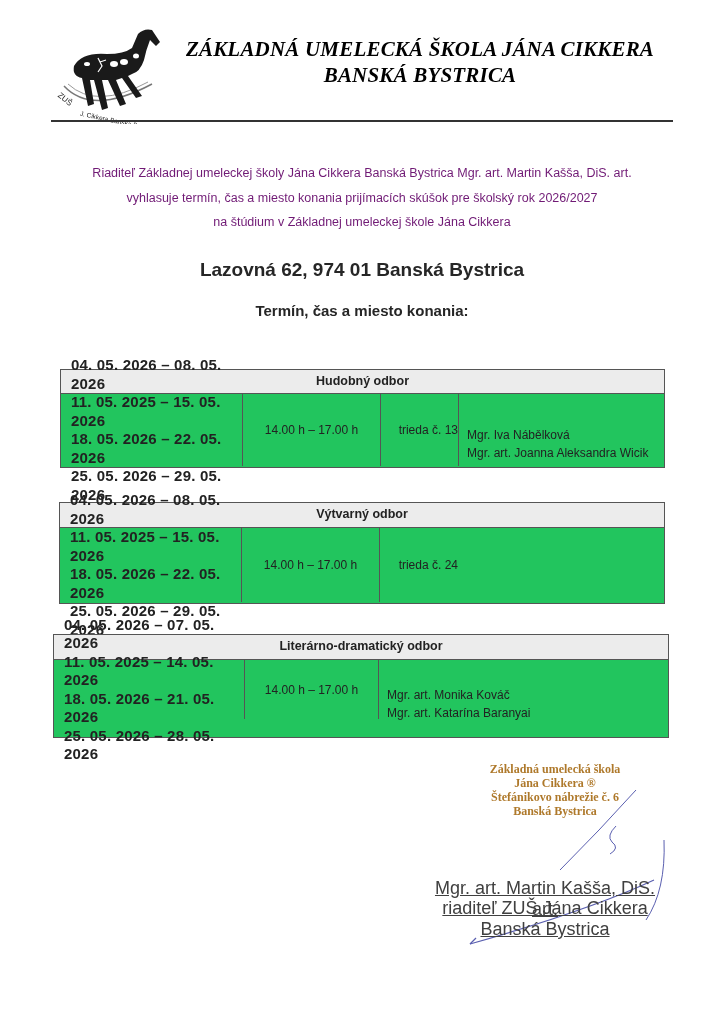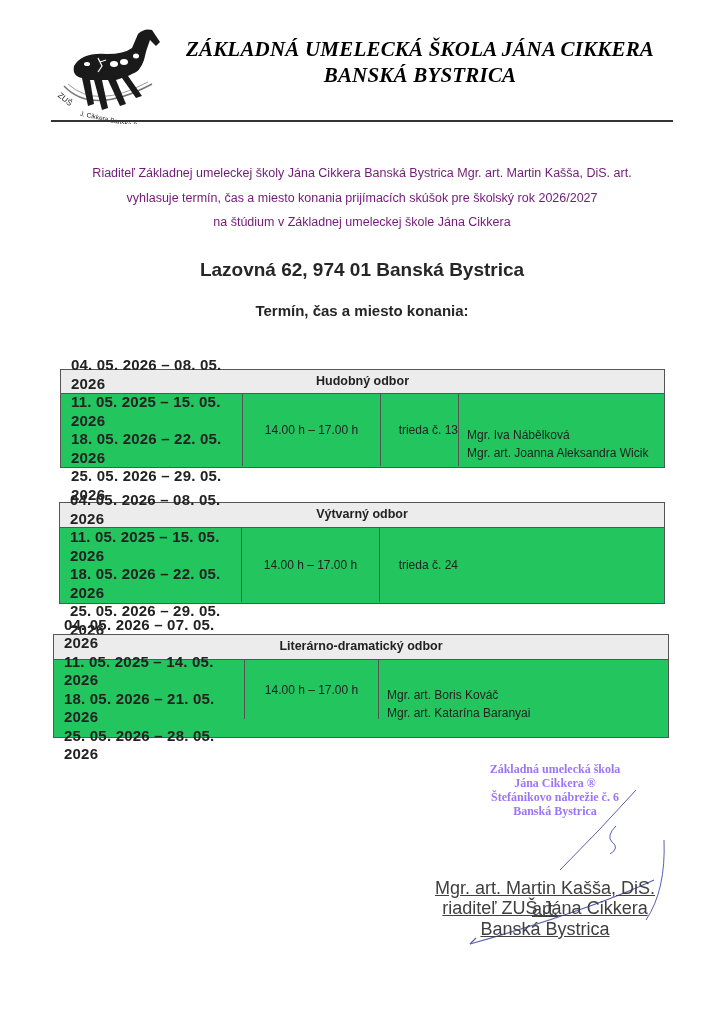--- a/index.html
+++ b/index.html
@@ -78,21 +78,21 @@
   .c3 { width: 78px; align-items: flex-end; }
   .c4 { flex: 1; }
   #dept3 .c1 { width: 191px; }
   #dept3 .c2 { width: 134px; }
   #dept3 .c3 { width: 78px; }
 
   
   .stamp {
     left: 460px; width: 190px; text-align: center;
     font-family: "Liberation Serif", "DejaVu Serif", serif;
-    font-weight: bold; font-size: 12px; color: #8b5cf6; opacity: 0.85;
+    font-weight: bold; font-size: 12px; color: #a16207; opacity: 0.85;
     line-height: 14px;
   }
   #stamp-block { top: 762px; }
 
   #signature { left: 440px; top: 770px; width: 240px; height: 180px; }
 
   .sig-text { left: 420px; width: 250px; text-align: center; font-size: 18px; color: #404040; text-decoration: underline; }
   #sig-name { top: 878px; }
   #sig-role { top: 898px; }
 </style>
@@ -167,21 +167,21 @@
   <div class="dept-head">Literárno-dramatický odbor</div>
   <div class="dept-body">
     <div class="cell dates c1">
       <div>04. 05. 2026 – 07. 05. 2026</div>
       <div>11. 05. 2025 – 14. 05. 2026</div>
       <div>18. 05. 2026 – 21. 05. 2026</div>
       <div>25. 05. 2026 – 28. 05. 2026</div>
     </div>
     <div class="cell time c2">14.00 h – 17.00 h</div>
     <div class="cell teachers c4">
-      <div>Mgr. art. Boris Kováč</div>
+      <div>Mgr. art. Monika Kováč</div>
       <div>Mgr. art. Katarína  Baranyai</div>
     </div>
   </div>
 </div>
 
 <div id="stamp-block" class="abs stamp">
   <div>Základná umelecká škola</div>
   <div>Jána Cikkera     ®</div>
   <div>Štefánikovo nábrežie č. 6</div>
   <div>Banská Bystrica</div>

